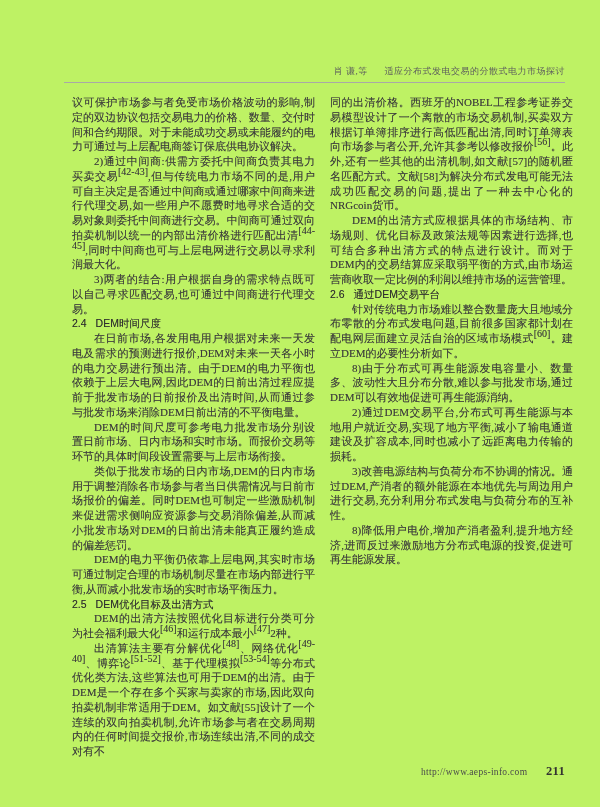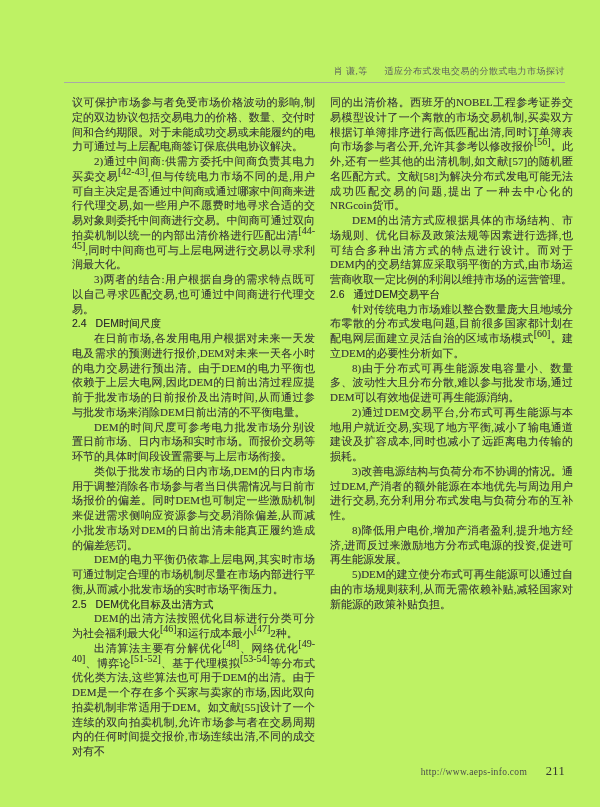--- a/index.html
+++ b/index.html
@@ -83,21 +83,21 @@
     right: 35px;
     bottom: 28px;
     text-align: right;
     font-size: 9.5px;
     color: #4a4a4a;
     letter-spacing: 0.3px;
   }
   .footer .page-num {
     margin-left: 16px;
     font-size: 12.5px;
-    font-weight: 400;
+    font-weight: 700;
     color: #333330;
   }
 </style>
 </head>
 <body>
 
 <div class="page">
 
   <div class="running-header">
     <span>肖 谦,等</span>
@@ -122,21 +122,20 @@
       </div>
     <div class="col">
         <p class="para no-indent">同的出清价格。西班牙的NOBEL工程参考证券交易模型设计了一个离散的市场交易机制,买卖双方根据订单簿排序进行高低匹配出清,同时订单簿表向市场参与者公开,允许其参考以修改报价<sup>[56]</sup>。此外,还有一些其他的出清机制,如文献[57]的随机匿名匹配方式。文献[58]为解决分布式发电可能无法成功匹配交易的问题,提出了一种去中心化的NRGcoin货币。</p>
         <p class="para">DEM的出清方式应根据具体的市场结构、市场规则、优化目标及政策法规等因素进行选择,也可结合多种出清方式的特点进行设计。而对于DEM内的交易结算应采取弱平衡的方式,由市场运营商收取一定比例的利润以维持市场的运营管理。</p>
         <div class="sec-heading"><span class="sec-num">2.6</span><span>通过DEM交易平台</span></div>
         <p class="para">针对传统电力市场难以整合数量庞大且地域分布零散的分布式发电问题,目前很多国家都计划在配电网层面建立灵活自治的区域市场模式<sup>[60]</sup>。建立DEM的必要性分析如下。</p>
         <p class="para">8)由于分布式可再生能源发电容量小、数量多、波动性大且分布分散,难以参与批发市场,通过DEM可以有效地促进可再生能源消纳。</p>
         <p class="para">2)通过DEM交易平台,分布式可再生能源与本地用户就近交易,实现了地方平衡,减小了输电通道建设及扩容成本,同时也减小了远距离电力传输的损耗。</p>
         <p class="para">3)改善电源结构与负荷分布不协调的情况。通过DEM,产消者的额外能源在本地优先与周边用户进行交易,充分利用分布式发电与负荷分布的互补性。</p>
         <p class="para">8)降低用户电价,增加产消者盈利,提升地方经济,进而反过来激励地方分布式电源的投资,促进可再生能源发展。</p>
-        <p class="para">5)DEM的建立使分布式可再生能源可以通过自由的市场规则获利,从而无需依赖补贴,减轻国家对新能源的政策补贴负担。</p>
       </div>
   </div>
 
   <div class="footer">
     <span>http://www.aeps-info.com</span>
     <span class="page-num">211</span>
   </div>
 
 </div>
 

